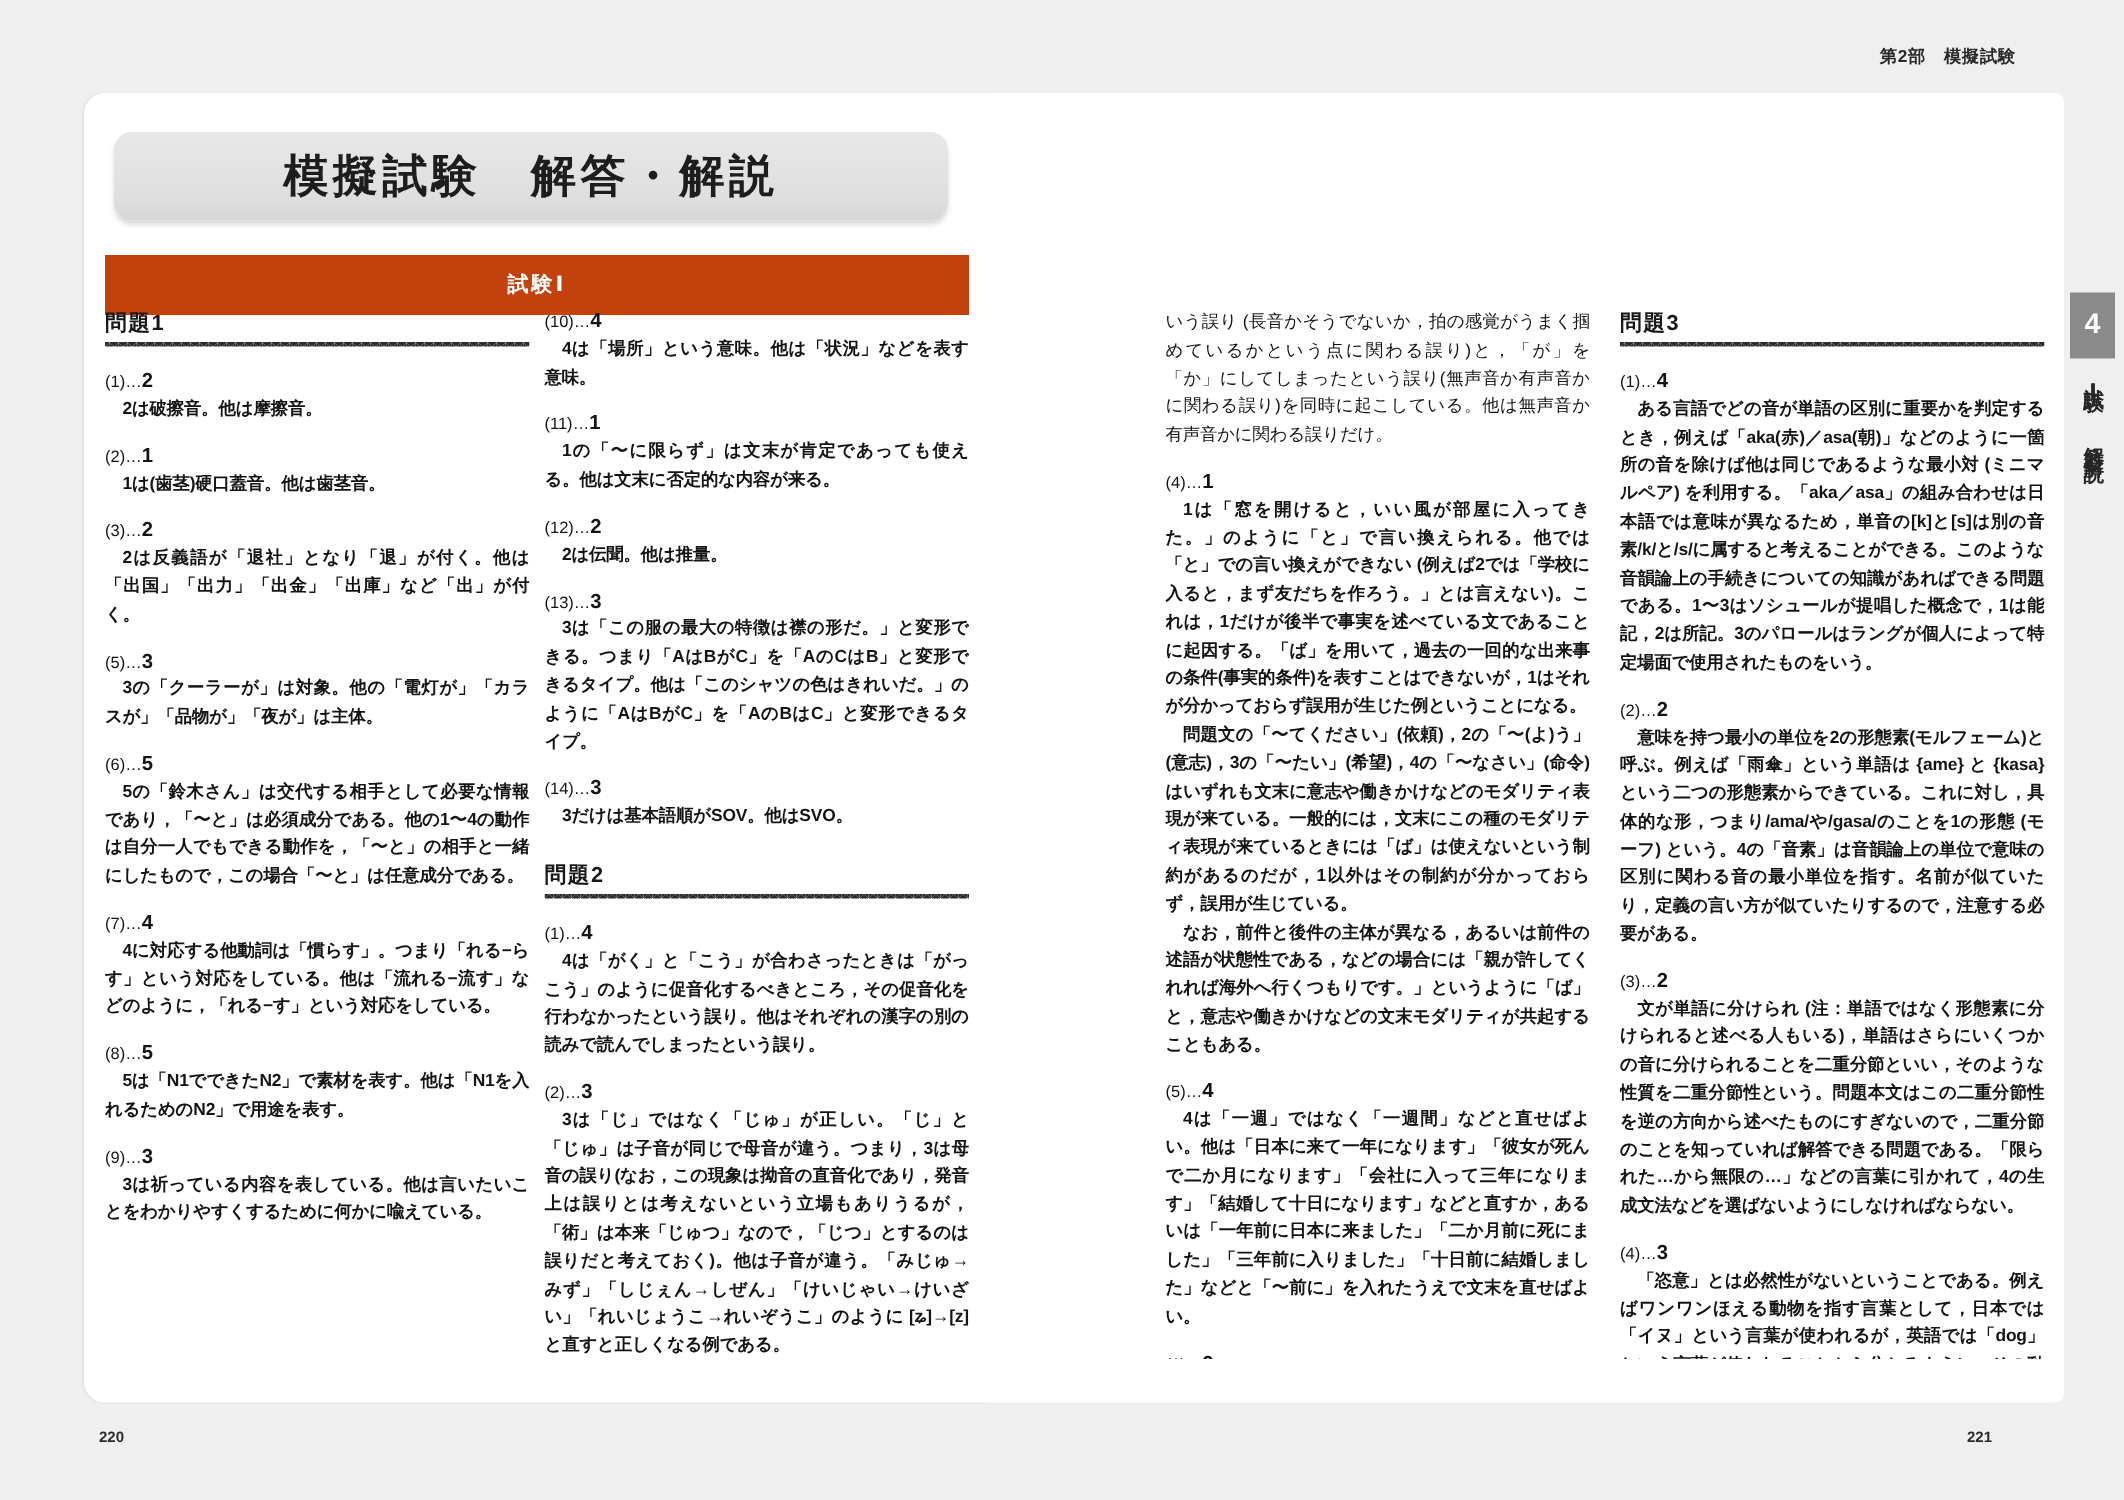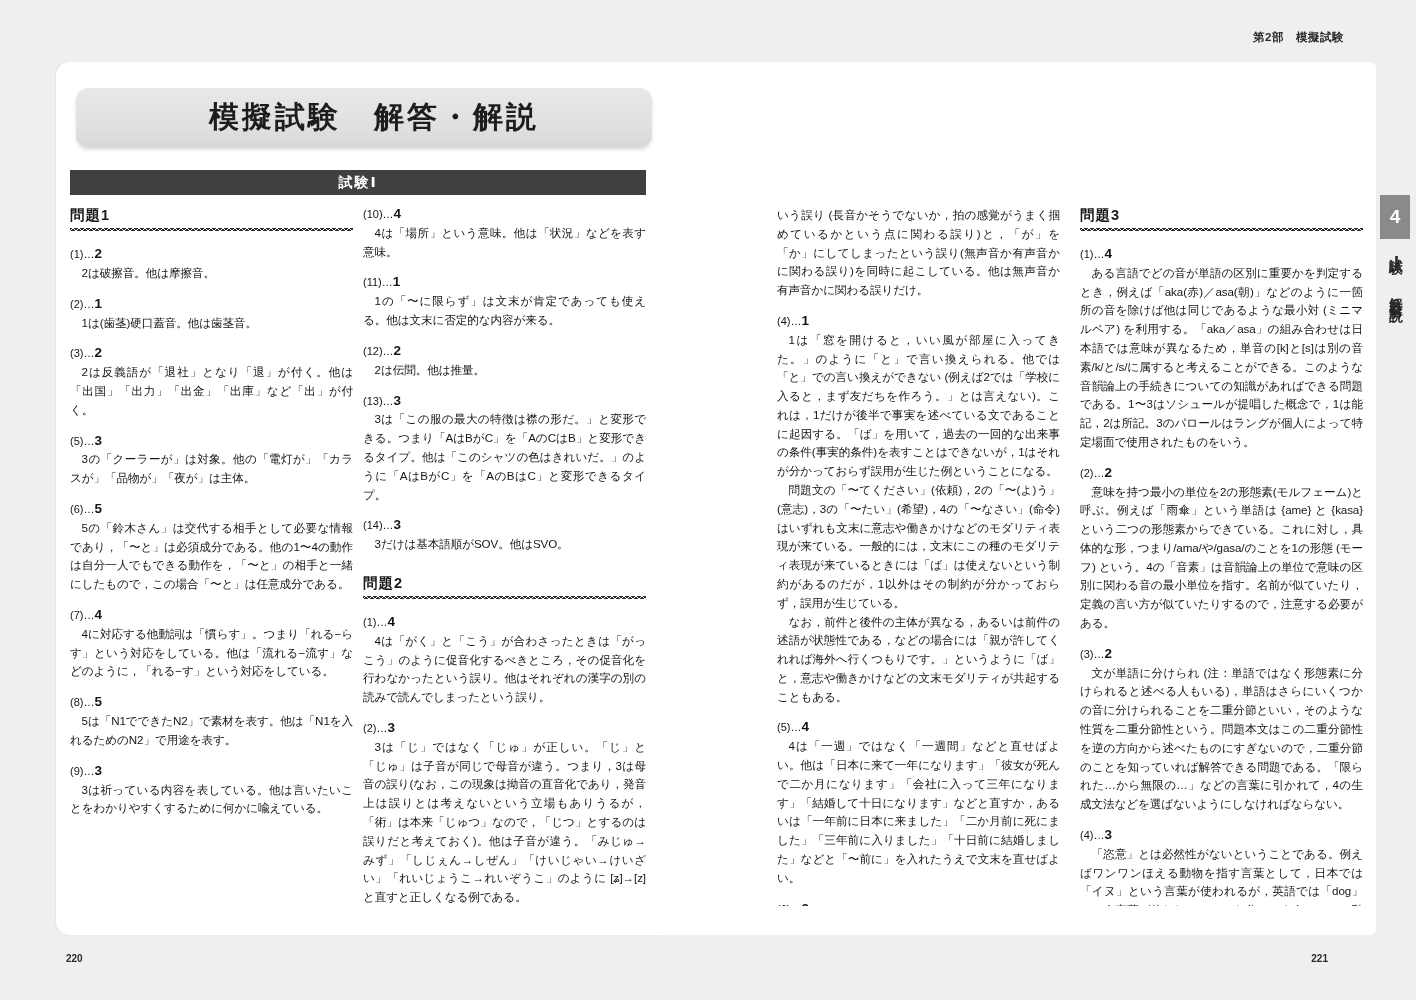--- a/index.html
+++ b/index.html
@@ -101,37 +101,36 @@
     left: 76px;
     top: 88px;
     width: 556px;
     height: 59px;
     border-radius: 12px;
     background: linear-gradient(#e8e8e8, #dfdfdf 72%, #d7d7d7);
     box-shadow: 0 3px 4px -1px rgba(0,0,0,0.18);
     display: flex;
     align-items: center;
     justify-content: center;
-    padding-left: 20px;
   }
   #title-plate .title-text {
     font-size: 30px;
     font-weight: bold;
     color: #1d1d1d;
     letter-spacing: 3px;
   }
 
   
   #exam-band {
     position: absolute;
     left: 70px;
     top: 170px;
     width: 576px;
-    height: 25px;
-    background: #404040;
+    height: 40px;
+    background: #c2410c;
     display: flex;
     align-items: center;
     justify-content: center;
   }
   #exam-band .band-text {
     color: #ffffff;
     font-size: 14px;
     font-weight: bold;
     letter-spacing: 2px;
   }
@@ -187,20 +186,21 @@
     letter-spacing: 0.5px;
   }
   .entry-body {
     font-size: 11.6px;
     line-height: 1.62;
     color: #141414;
     margin: 0;
     text-align: justify;
     text-indent: 1em;
     letter-spacing: -0.1px;
+    font-weight: bold;
   }
   .entry-body + .entry-body { margin-top: 0; }
 
   
   .cont-body {
     font-size: 11.6px;
     line-height: 1.62;
     color: #141414;
     margin: 0 0 13px 0;
     text-align: justify;

